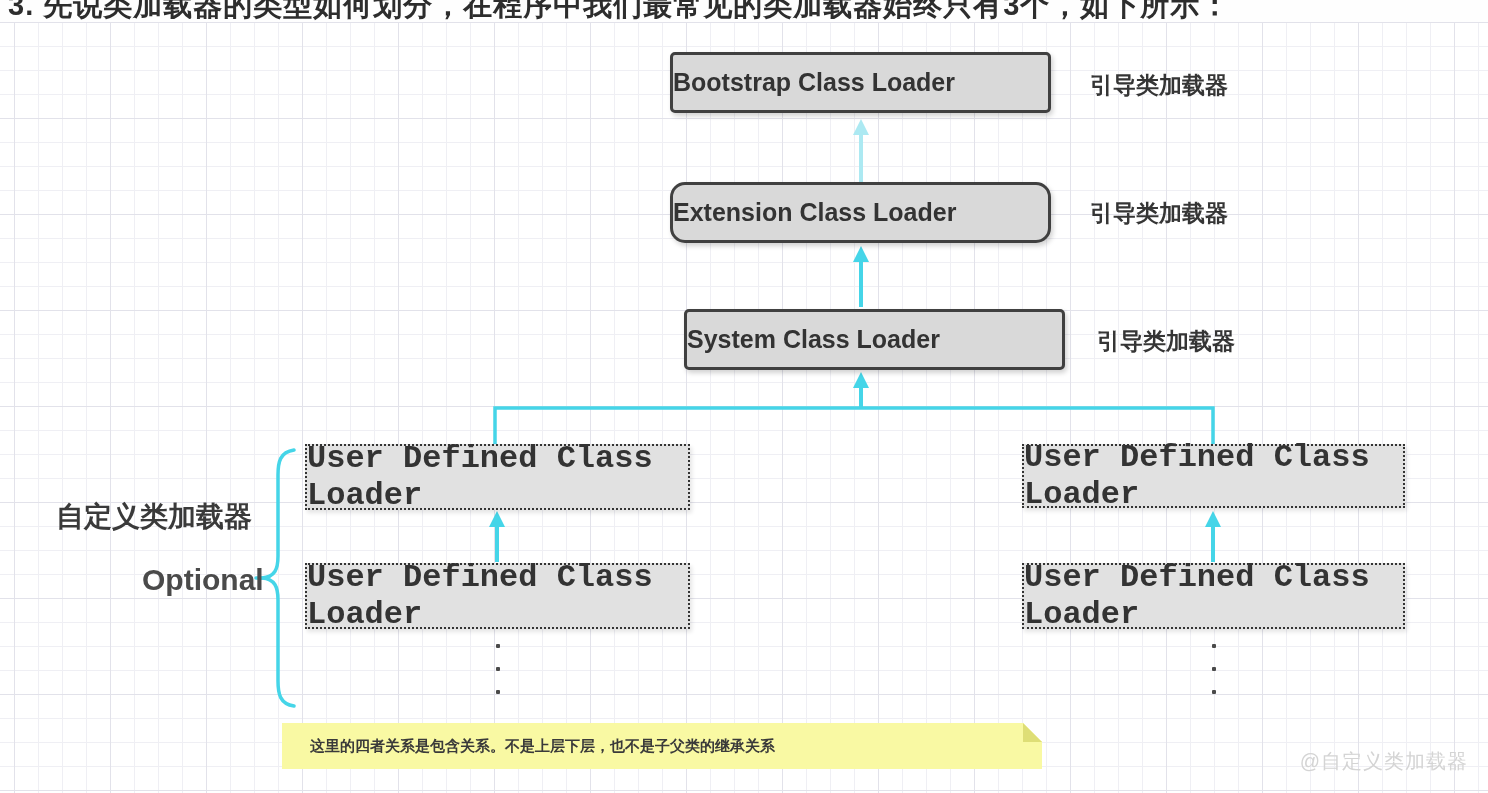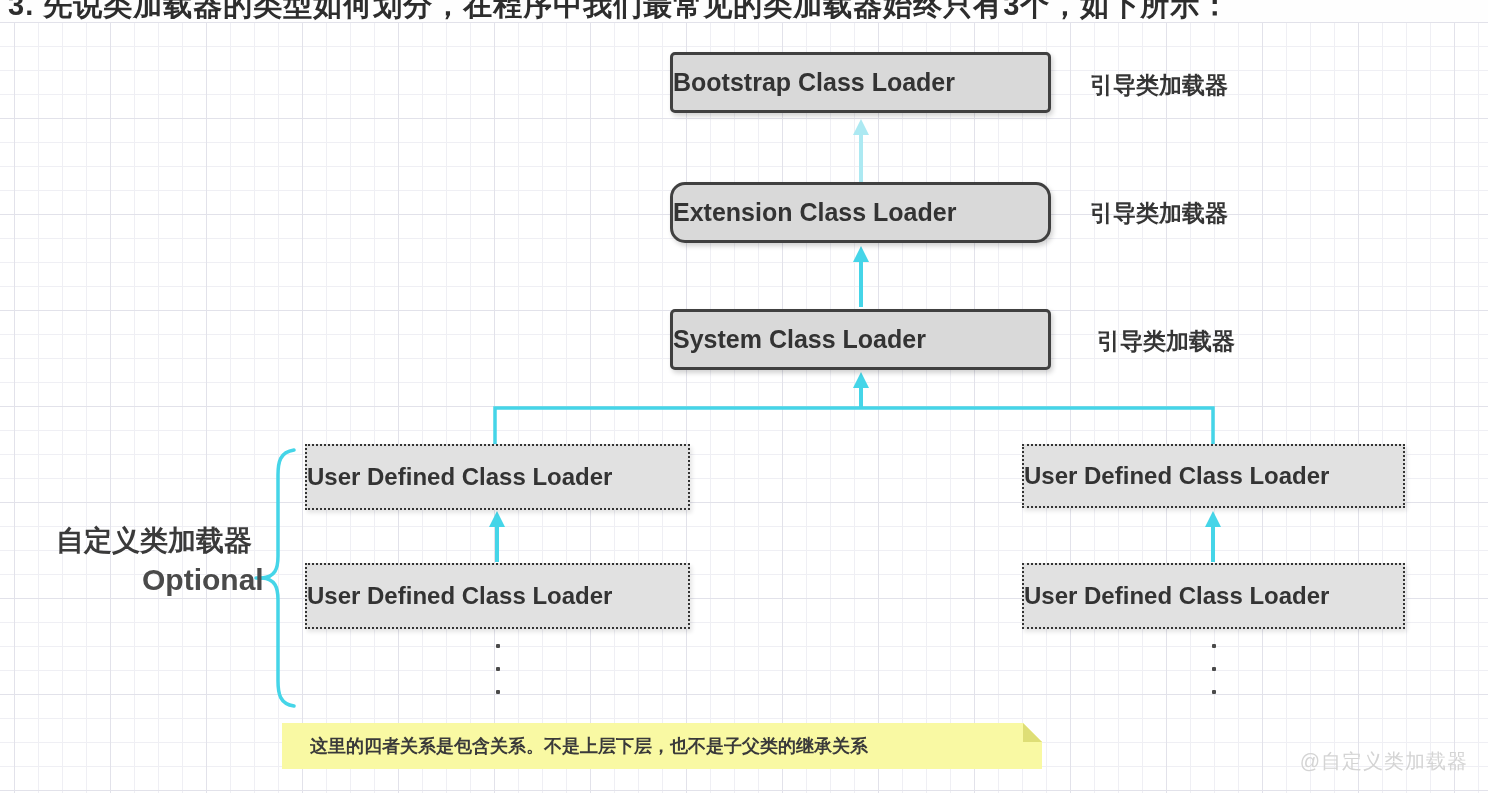--- a/index.html
+++ b/index.html
@@ -30,49 +30,50 @@
     font-weight:bold; color:#333;
   }
   .cl-box.solid {
     background:#d9d9d9; border:3px solid #404040; border-radius:5px;
     box-shadow:2px 3px 5px rgba(0,0,0,0.18);
     font-size:25px;
   }
   .cl-box.dotted {
     background:#e1e1e1; border:2.5px dotted #333;
     box-shadow:2px 3px 4px rgba(0,0,0,0.10);
-    font-size:24px;
+    font-size:32px;
+    font-family:Liberation Mono, monospace;
   }
   .side-label {
     position:absolute; font-size:23px; color:#353535; font-weight:700;
     white-space:nowrap;
   }
   .custom-label {
     position:absolute; left:56px; top:498px; font-size:28px; color:#3a3a3a;
-    font-weight:600; white-space:nowrap;margin-top:24px;
+    font-weight:600; white-space:nowrap;
   }
   .optional-label {
     position:absolute; left:142px; top:563px; font-size:30px; color:#4a4a4a;
     font-weight:bold; white-space:nowrap;
   }
   .connectors { position:absolute; top:0; left:0; pointer-events:none; }
   .vdots { position:absolute; width:5px; }
   .vdots .dot {
     width:4px; height:4px; background:#4a4a4a; border-radius:1px;
     margin:0 auto 19px auto;
   }
   .note {
     position:absolute; left:282px; top:723px; width:760px; height:46px;
     background:#f9f9a3;
     box-shadow:2px 3px 4px rgba(0,0,0,0.15);
     clip-path:polygon(0 0, calc(100% - 19px) 0, 100% 19px, 100% 100%, 0 100%);
     display:flex; align-items:center;
   }
   .note-text {
-    padding-left:28px; font-size:18px; font-weight:bold; color:#3a3a3a;
+    padding-left:28px; font-size:15px; font-weight:bold; color:#3a3a3a;
     white-space:nowrap;
   }
   .note-fold { position:absolute; left:1023px; top:723px; }
   .watermark {
     position:absolute; right:20px; top:748px; font-size:20px; color:#d4d4d4;
     white-space:nowrap; letter-spacing:1px;
   }
 </style>
 </head>
 <body>
@@ -115,21 +116,21 @@
 
   <div class="top-strip"></div>
   <div class="heading">3. 先说类加载器的类型如何划分，在程序中我们最常见的类加载器始终只有3个，如下所示：</div>
 
   <div class="cl-box solid" style="left:670px; top:52px; width:381px; height:61px;">
     <span>Bootstrap Class Loader</span>
   </div>
   <div class="cl-box solid" style="left:670px; top:182px; width:381px; height:61px;border-radius:15px;">
     <span>Extension Class Loader</span>
   </div>
-  <div class="cl-box solid" style="left:670px; top:309px; width:381px; height:61px;">
+  <div class="cl-box solid" style="left:684px; top:309px; width:381px; height:61px;">
     <span>System Class Loader</span>
   </div>
 
   <div class="side-label" style="left:1090px; top:70px;">引导类加载器</div>
   <div class="side-label" style="left:1090px; top:198px;">引导类加载器</div>
   <div class="side-label" style="left:1097px; top:326px;">引导类加载器</div>
 
   <div class="cl-box dotted" style="left:305px; top:444px; width:385px; height:66px;">
     <span>User Defined Class Loader</span>
   </div>

